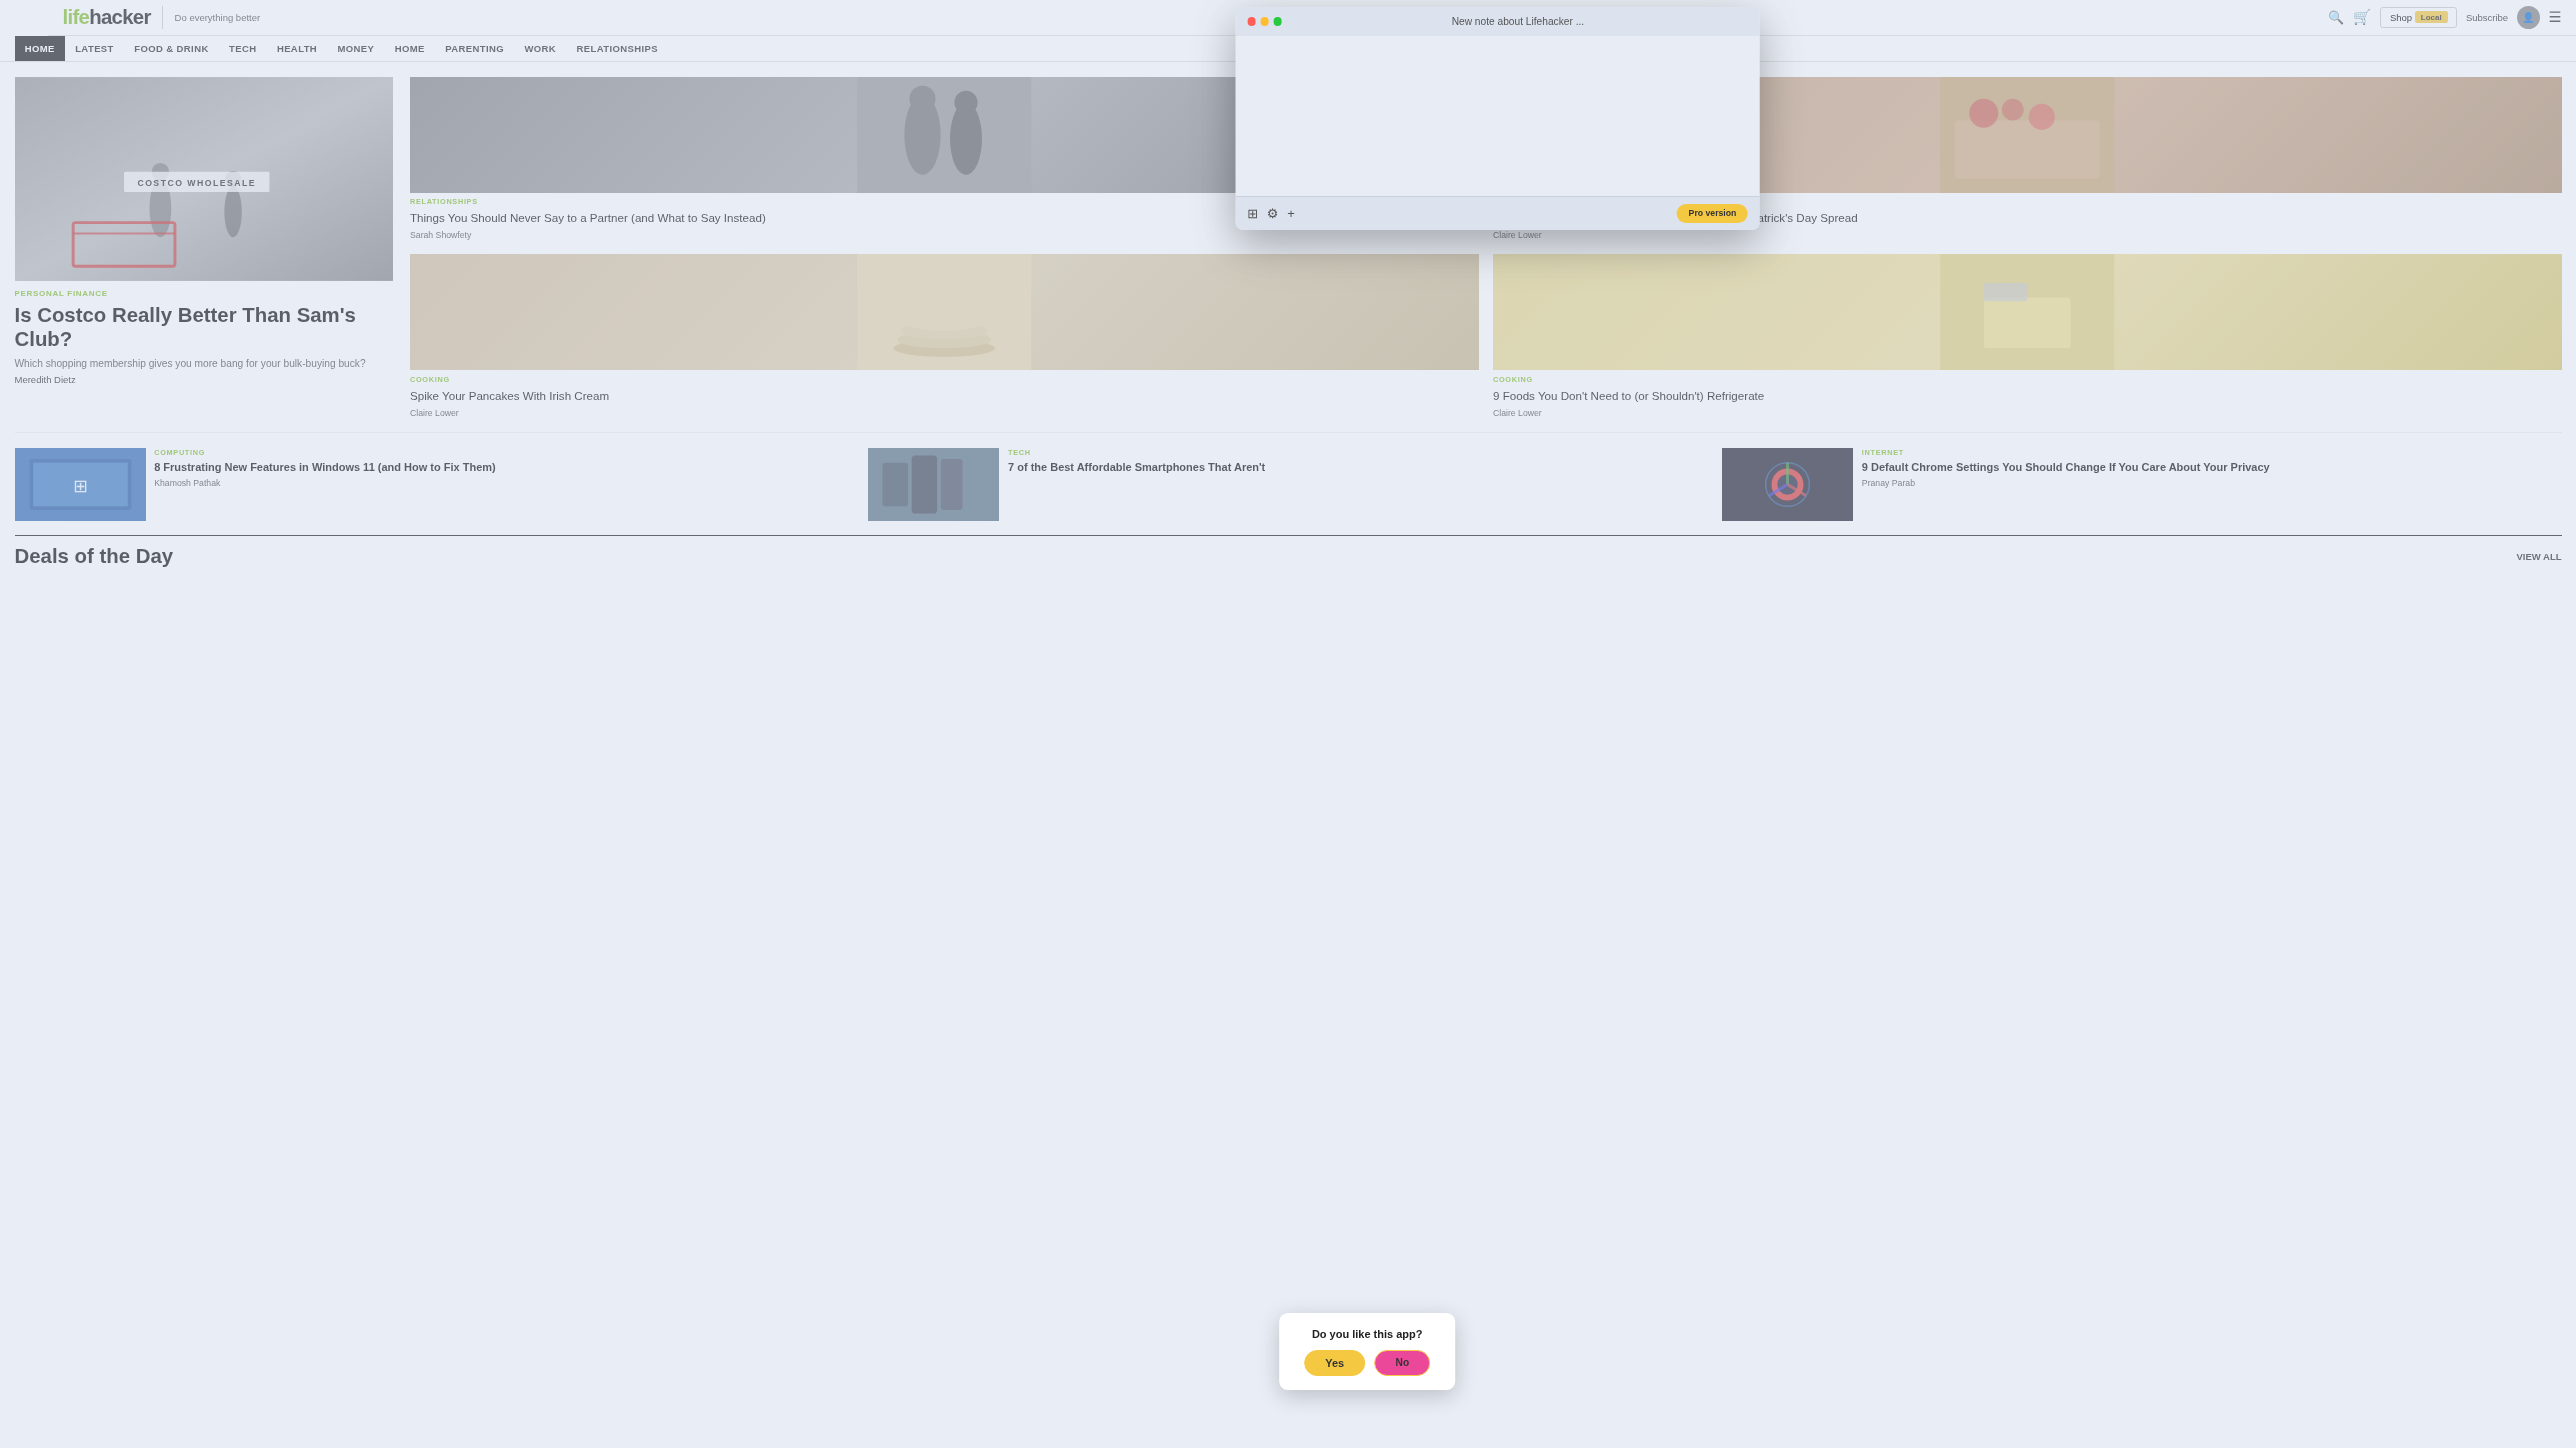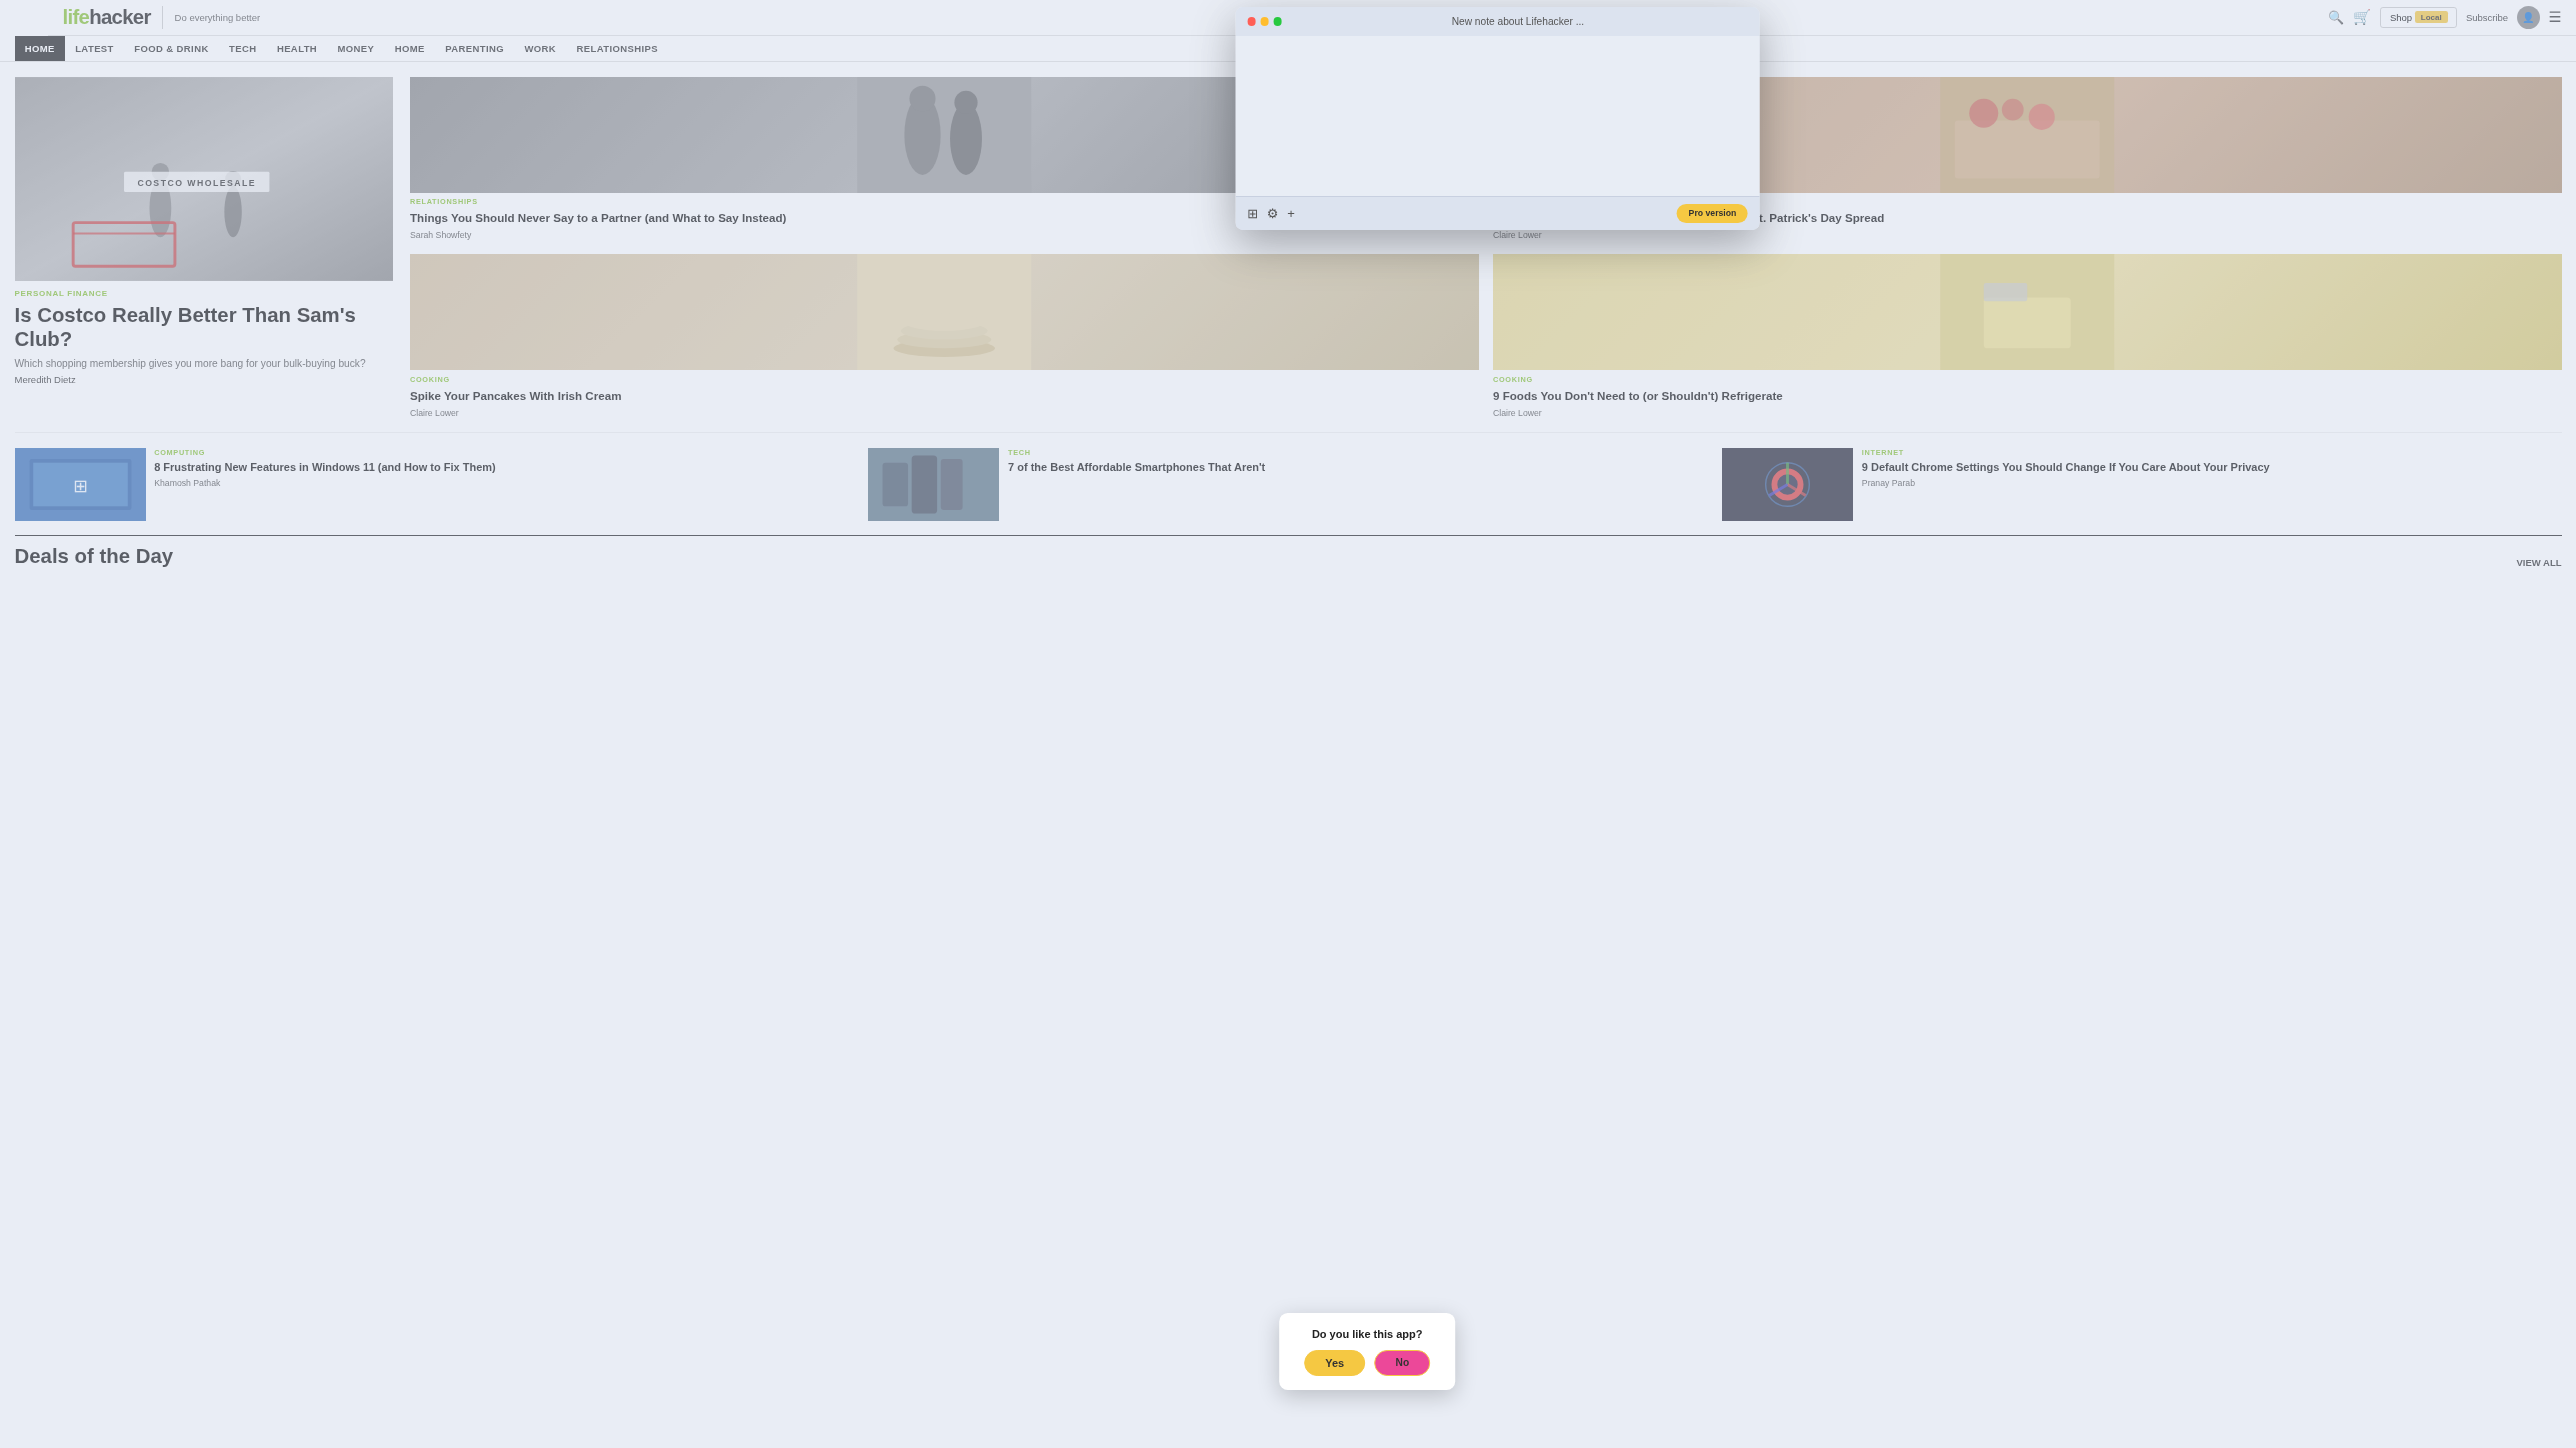--- a/index.html
+++ b/index.html
@@ -35,21 +35,21 @@
     .hero-category { color: #86c232; font-size: 8px; font-weight: 700; text-transform: uppercase; letter-spacing: 0.7px; margin-top: 8.7px; margin-bottom: 4.4px; }
     .hero-title { font-size: 20.4px; font-weight: 900; color: #111; line-height: 1.2; margin-bottom: 5.8px; }
     .hero-desc { font-size: 10.2px; color: #555; margin-bottom: 5.8px; }
     .hero-author { font-size: 9.5px; color: #333; font-weight: 500; }
 
     
     .articles-grid { flex: 1; display: grid; grid-template-columns: 1fr 1fr; gap: 14.5px; }
     .article-card { display: flex; flex-direction: column; gap: 4.4px; }
     .article-img-placeholder { width: 100%; height: 116px; }
     .article-category { color: #86c232; font-size: 7.3px; font-weight: 700; text-transform: uppercase; letter-spacing: 0.7px; }
-    .article-title { font-size: 11.6px; font-weight: 700; color: #111; line-height: 1.3; }
+    .article-title { font-size: 11.6px; font-weight: 400; color: #111; line-height: 1.3; }
     .article-author { font-size: 8.7px; color: #555; }
 
     
     .bottom-articles { display: flex; gap: 14.5px; padding: 14.5px 0; border-top: 0.7px solid #eee; }
     .bottom-card { display: flex; gap: 8.7px; flex: 1; align-items: flex-start; }
     .bottom-card-img { width: 131px; height: 73px; background: #ccc; flex-shrink: 0; overflow: hidden; }
     .bottom-card-content { flex: 1; }
     .bottom-card-category { color: #86c232; font-size: 7.3px; font-weight: 700; text-transform: uppercase; letter-spacing: 0.7px; margin-bottom: 2.9px; }
     .bottom-card-title { font-size: 11px; font-weight: 700; color: #111; line-height: 1.3; margin-bottom: 4.4px; }
     .bottom-card-author { font-size: 8.7px; color: #555; }
@@ -275,21 +275,21 @@
       </div>
       <div class="bottom-card-content">
         <div class="bottom-card-category">INTERNET</div>
         <div class="bottom-card-title">9 Default Chrome Settings You Should Change If You Care About Your Privacy</div>
         <div class="bottom-card-author">Pranay Parab</div>
       </div>
     </div>
 
   </div>
 
-  <div style="border-top: 1.5px solid #222; padding-top: 8.7px; display: flex; align-items: flex-end; justify-content: space-between;">
+  <div style="border-top: 1.5px solid #222; padding-top: 8.7px; display: flex; align-items: center; justify-content: space-between;">
     <div class="deals-title">Deals of the Day</div>
     <div class="view-all">VIEW ALL</div>
   </div>
 
 </div>
 
 <div class="overlay"></div>
 
 <div class="note-popup">
   <div class="note-popup-titlebar">

